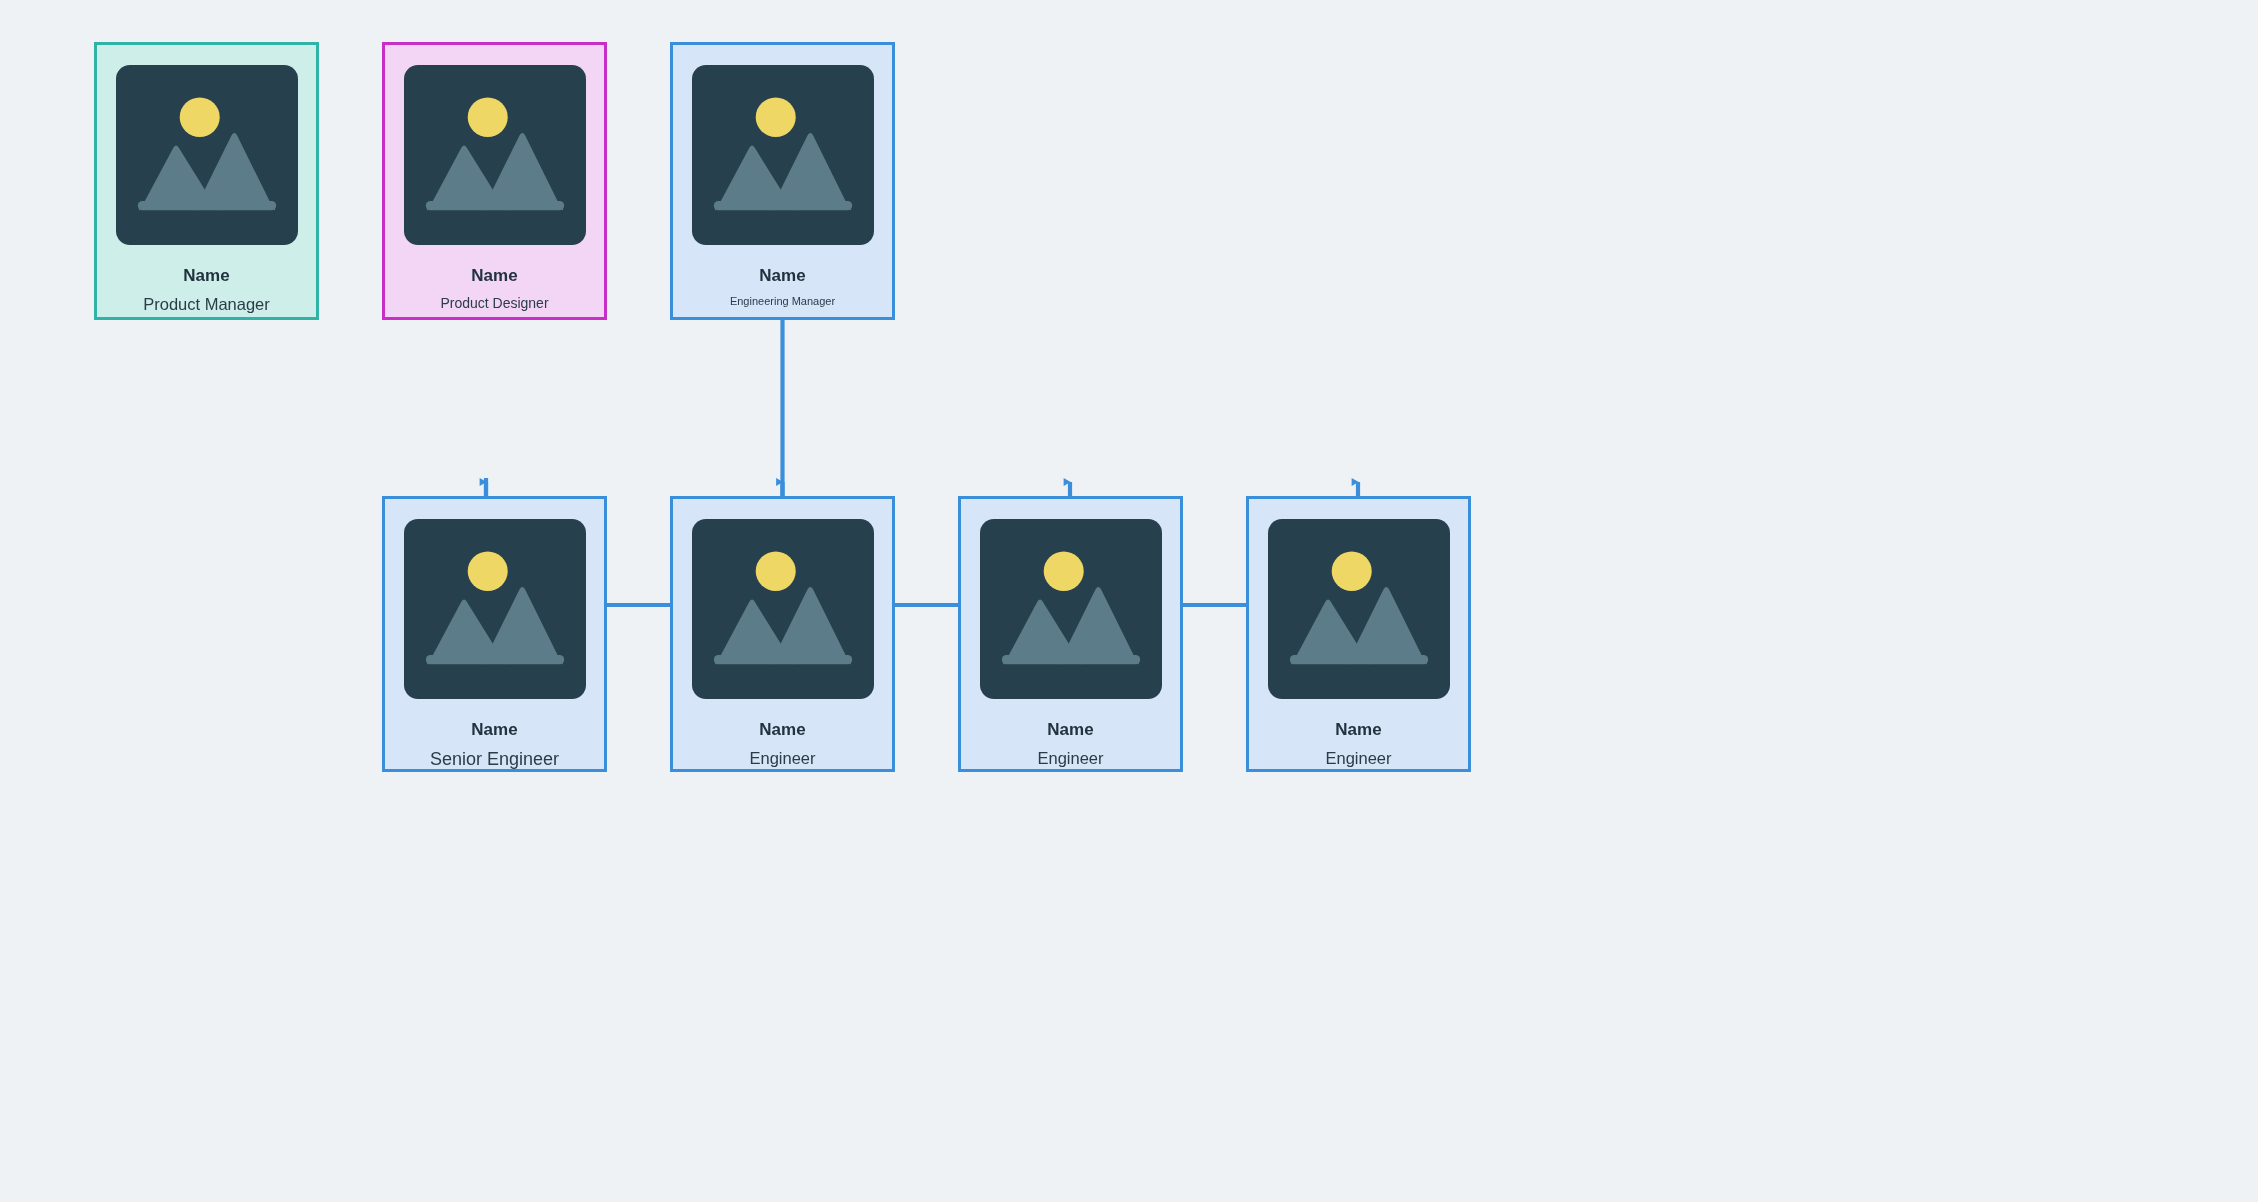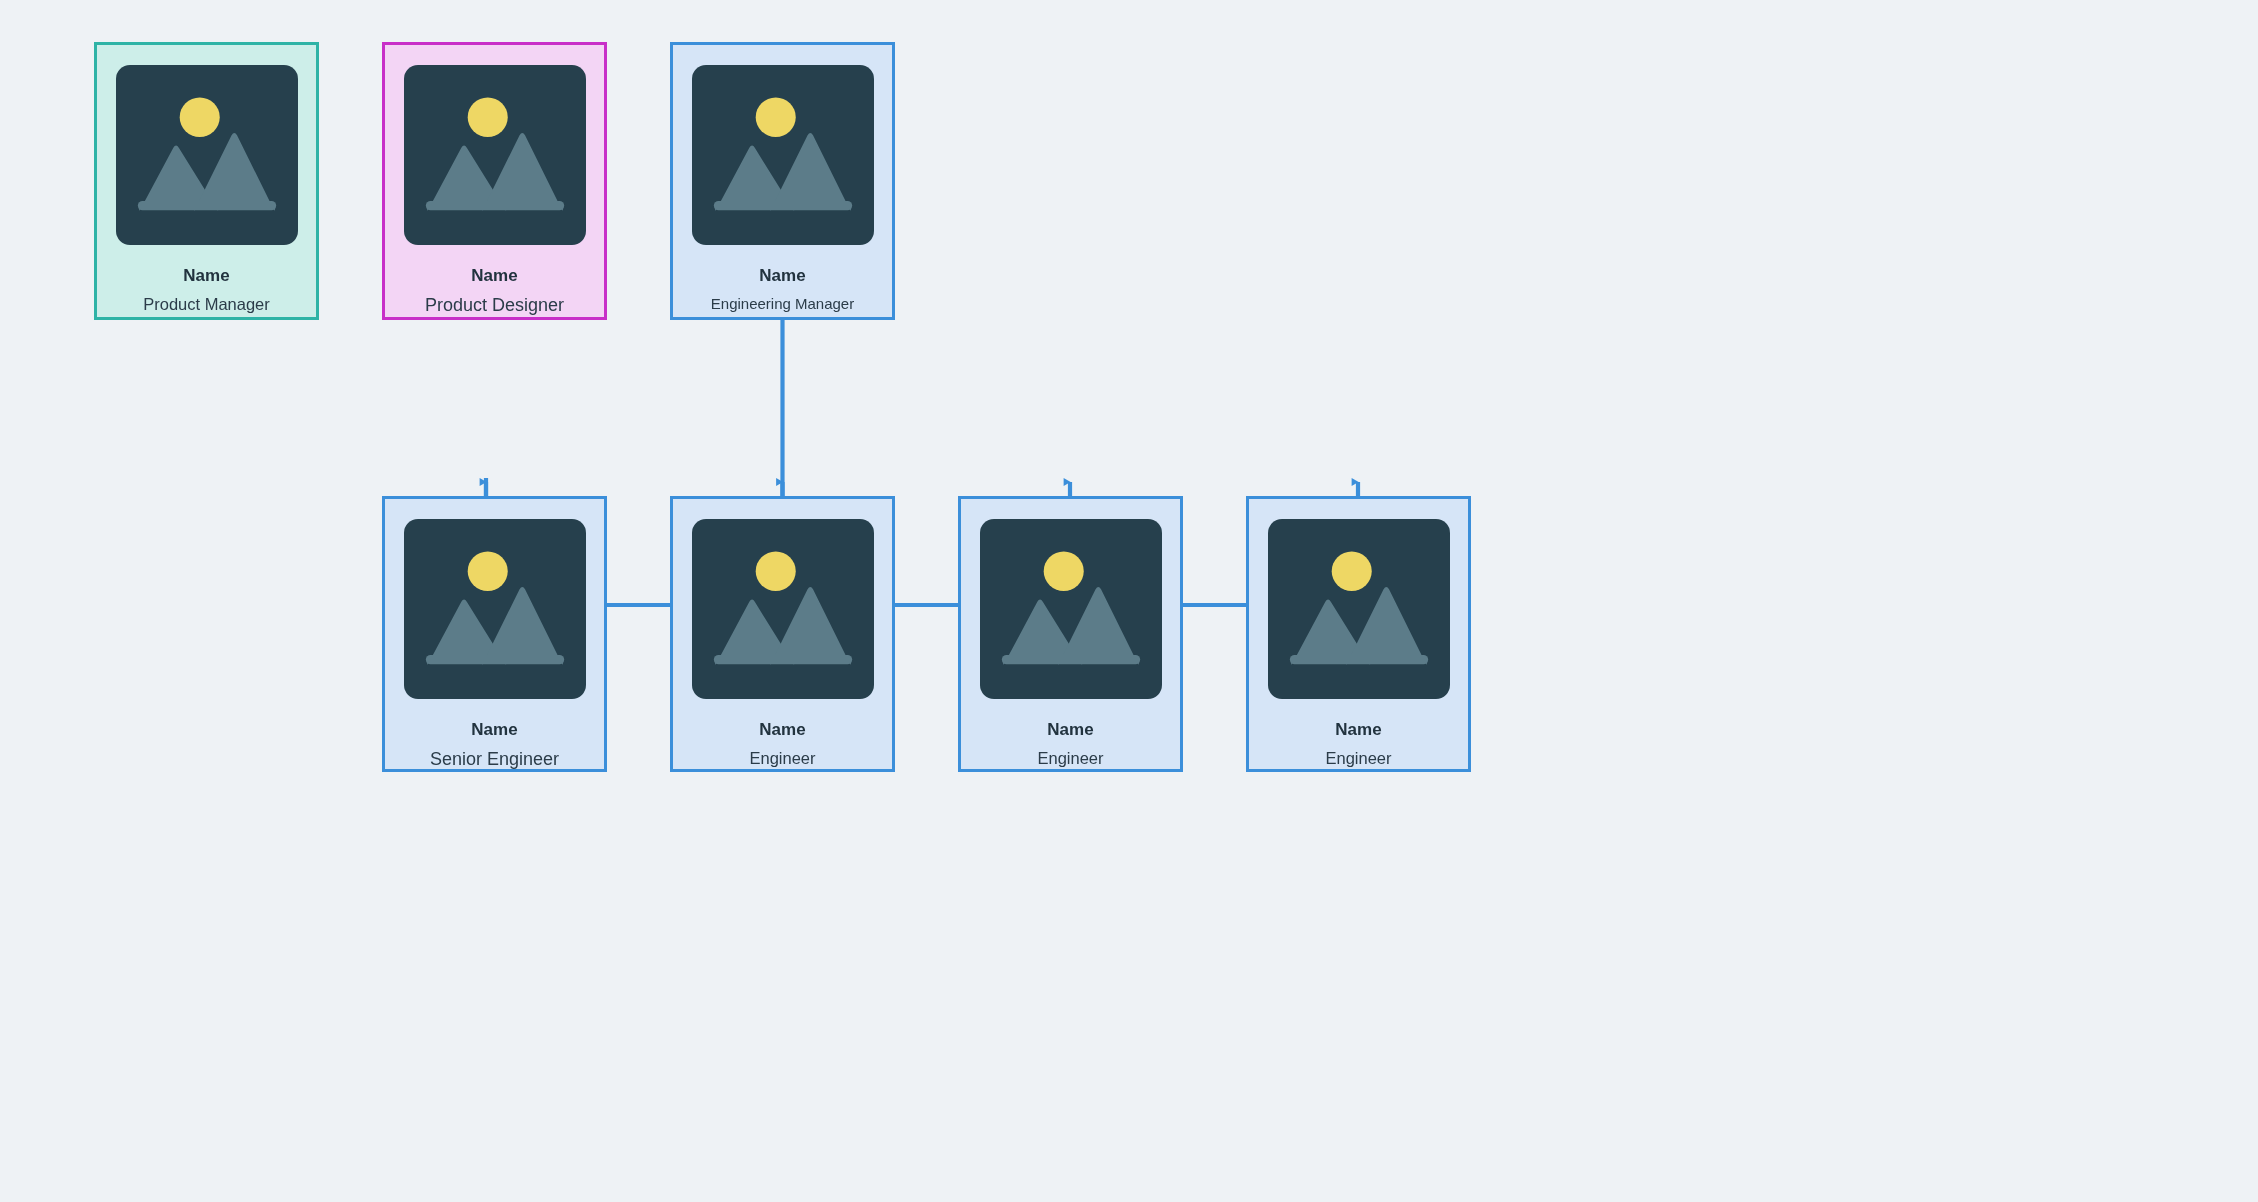--- a/index.html
+++ b/index.html
@@ -122,36 +122,36 @@
             <rect x="0" y="0" width="100" height="100" fill="#26404d"></rect>
             <circle cx="46" cy="29" r="11" fill="#eed764"></circle>
             <g fill="#5c7c89">
               <path d="M13 81 Q11.5 78 14 78 L55 78 Q57.5 78 56 81 L34.5 46 Q33 43.5 31.5 46 Z"></path>
               <path d="M43 81 Q41.5 78 44 78 L86 78 Q88.5 78 87 81 L66.5 39 Q65 36.5 63.5 39 Z"></path>
               <rect x="12" y="75.5" width="76" height="5.2" rx="2.6"></rect>
             </g>
           </svg>
         </div>
         <div class="card-name" style="font-size: 17px; margin-top: 22px;">Name</div>
-        <div class="card-role" style="font-size: 18px; margin-top: 12px;">Product Designer</div>
+        <div class="card-role" style="font-size: 14px; margin-top: 12px;">Product Designer</div>
       </div>
       <div class="card" style="left: 670px; top: 42px; width: 225px; height: 278px; border-color: rgb(59, 143, 218); background: rgb(214, 229, 247);">
         <div class="card-thumb" style="width: 182px; height: 180px; margin-top: 20px;">
           <svg class="thumb-svg" viewBox="0 0 100 100" preserveAspectRatio="none">
             <rect x="0" y="0" width="100" height="100" fill="#26404d"></rect>
             <circle cx="46" cy="29" r="11" fill="#eed764"></circle>
             <g fill="#5c7c89">
               <path d="M13 81 Q11.5 78 14 78 L55 78 Q57.5 78 56 81 L34.5 46 Q33 43.5 31.5 46 Z"></path>
               <path d="M43 81 Q41.5 78 44 78 L86 78 Q88.5 78 87 81 L66.5 39 Q65 36.5 63.5 39 Z"></path>
               <rect x="12" y="75.5" width="76" height="5.2" rx="2.6"></rect>
             </g>
           </svg>
         </div>
         <div class="card-name" style="font-size: 17px; margin-top: 22px;">Name</div>
-        <div class="card-role" style="font-size: 15px; margin-top: 12px;">Engineering Manager</div>
+        <div class="card-role" style="font-size: 11px; margin-top: 12px;">Engineering Manager</div>
       </div>
       <div class="card" style="left: 382px; top: 496px; width: 225px; height: 276px; border-color: rgb(59, 143, 218); background: rgb(214, 229, 247);">
         <div class="card-thumb" style="width: 182px; height: 180px; margin-top: 20px;">
           <svg class="thumb-svg" viewBox="0 0 100 100" preserveAspectRatio="none">
             <rect x="0" y="0" width="100" height="100" fill="#26404d"></rect>
             <circle cx="46" cy="29" r="11" fill="#eed764"></circle>
             <g fill="#5c7c89">
               <path d="M13 81 Q11.5 78 14 78 L55 78 Q57.5 78 56 81 L34.5 46 Q33 43.5 31.5 46 Z"></path>
               <path d="M43 81 Q41.5 78 44 78 L86 78 Q88.5 78 87 81 L66.5 39 Q65 36.5 63.5 39 Z"></path>
               <rect x="12" y="75.5" width="76" height="5.2" rx="2.6"></rect>

